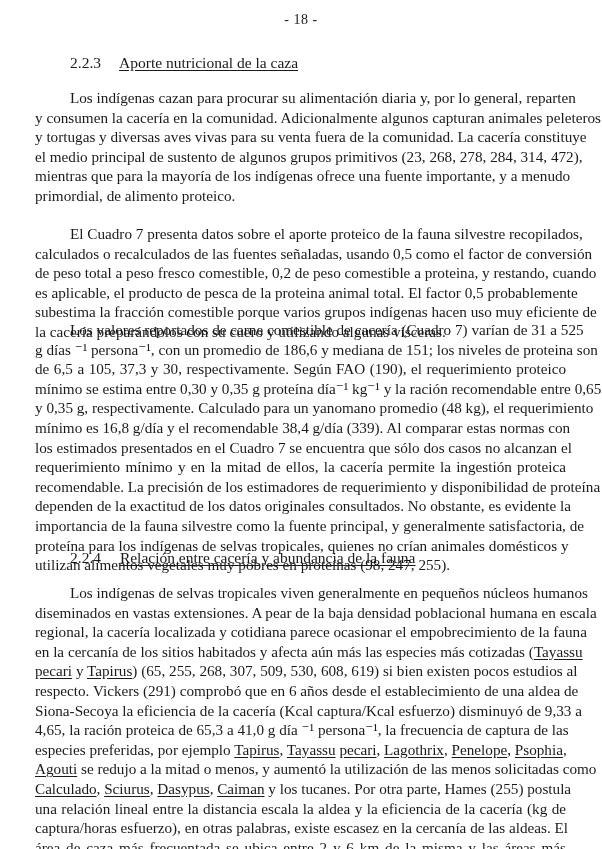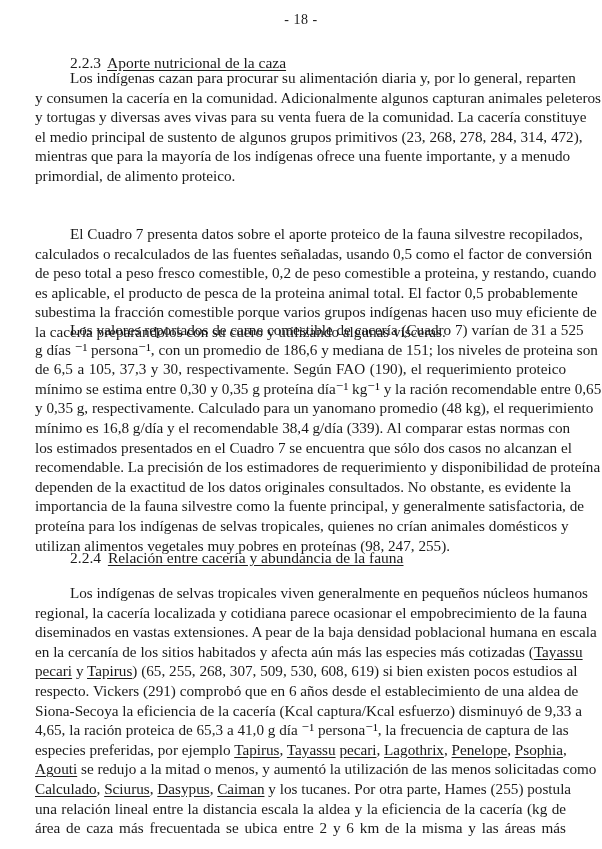--- a/index.html
+++ b/index.html
@@ -30,21 +30,21 @@
     font-size: 14px;
     letter-spacing: 0.5px;
   }
   .heading {
     position: absolute;
     left: 35px;
     font-size: 15.5px;
     line-height: 19px;
     white-space: nowrap;
   }
-  .heading .num { margin-right: 3px; }
+  .heading .num { margin-right: 15px; }
   .heading .title { text-decoration: underline; text-underline-offset: 2px; text-align: right; }
   .para {
     position: absolute;
     left: 0;
     width: 531px;
     font-size: 15.2px;
     line-height: 19.6px;
     text-align: justify;
     text-indent: 35px;
     margin: 0;
@@ -65,21 +65,21 @@
 
 <div class="page-number">- 18 -</div>
 
 <div class="page">
 
   <div class="heading" style="top:53px;">
     <span class="num">2.2.3</span>
     <span class="title">Aporte nutricional de la caza</span>
   </div>
 
-  <div class="para" style="top:68px;">
+  <div class="para" style="top:88px;">
     <span class="line first">Los indígenas cazan para procurar su alimentación diaria y, por lo general, reparten</span>
     <span class="line">y consumen la cacería en la comunidad.  Adicionalmente algunos capturan animales peleteros</span>
     <span class="line">y tortugas y diversas aves vivas para su venta fuera de la comunidad.  La cacería constituye</span>
     <span class="line">el medio principal de sustento de algunos grupos primitivos (23, 268, 278, 284, 314, 472),</span>
     <span class="line">mientras que para la mayoría de los indígenas ofrece una fuente importante, y a menudo</span>
     <span class="line last">primordial, de alimento proteico.</span>
   </div>
 
   <div class="para" style="top:224px;">
     <span class="line first">El Cuadro 7 presenta datos sobre el aporte proteico de la fauna silvestre recopilados,</span>
@@ -91,42 +91,44 @@
   </div>
 
   <div class="para" style="top:320px;">
     <span class="line first">Los valores reportados de carne comestible de cacería (Cuadro 7) varían de 31 a 525</span>
     <span class="line">g días ⁻¹ persona⁻¹, con un promedio de 186,6 y mediana de 151; los niveles de proteina son</span>
     <span class="line">de 6,5 a 105, 37,3 y 30, respectivamente.  Según FAO (190), el requerimiento proteico</span>
     <span class="line">mínimo se estima entre 0,30 y 0,35 g proteína día⁻¹ kg⁻¹ y la ración recomendable entre 0,65</span>
     <span class="line">y 0,35 g, respectivamente.  Calculado para un yanomano promedio (48 kg), el requerimiento</span>
     <span class="line">mínimo es 16,8 g/día y el recomendable 38,4 g/día (339).  Al comparar estas normas con</span>
     <span class="line">los estimados presentados en el Cuadro 7 se encuentra que sólo dos casos no alcanzan el</span>
+    <span class="line">requerimiento mínimo y en la mitad de ellos, la cacería permite la ingestión proteica</span>
     <span class="line">recomendable.  La precisión de los estimadores de requerimiento y disponibilidad de proteína</span>
     <span class="line">dependen de la exactitud de los datos originales consultados.  No obstante, es evidente la</span>
     <span class="line">importancia de la fauna silvestre como la fuente principal, y generalmente satisfactoria, de</span>
     <span class="line">proteína para los indígenas de selvas tropicales, quienes no crían animales domésticos y</span>
     <span class="line last">utilizan alimentos vegetales muy pobres en proteínas (98, 247, 255).</span>
   </div>
 
   <div class="heading" style="top:548px;">
     <span class="num">2.2.4</span>
     <span class="title">Relación entre cacería y abundancia de la fauna</span>
   </div>
 
   <div class="para" style="top:583px;" id="para-224">
     <span class="line first">Los indígenas de selvas tropicales viven generalmente en pequeños núcleos humanos</span>
+    <span class="line">diseminados en vastas extensiones.  A pear de la baja densidad poblacional humana en escala</span>
     <span class="line">regional, la cacería localizada y cotidiana parece ocasionar el empobrecimiento de la fauna</span>
-    <span class="line">diseminados en vastas extensiones.  A pear de la baja densidad poblacional humana en escala</span>
     <span class="line">en la cercanía de los sitios habitados y afecta aún más las especies más cotizadas (<span class="u">Tayassu</span></span>
     <span class="line"><span class="u">pecari</span> y <span class="u">Tapirus</span>) (65, 255, 268, 307, 509, 530, 608, 619) si bien existen pocos estudios al</span>
     <span class="line">respecto.  Vickers (291) comprobó que en 6 años desde el establecimiento de una aldea de</span>
     <span class="line">Siona-Secoya la eficiencia de la cacería (Kcal captura/Kcal esfuerzo) disminuyó de 9,33 a</span>
     <span class="line">4,65, la ración proteica de 65,3 a 41,0 g día ⁻¹ persona⁻¹, la frecuencia de captura de las</span>
     <span class="line">especies preferidas, por ejemplo <span class="u">Tapirus</span>, <span class="u">Tayassu</span> <span class="u">pecari</span>, <span class="u">Lagothrix</span>, <span class="u">Penelope</span>, <span class="u">Psophia</span>,</span>
     <span class="line"><span class="u">Agouti</span> se redujo a la mitad o menos, y aumentó la utilización de las menos solicitadas como</span>
     <span class="line"><span class="u">Calculado</span>, <span class="u">Sciurus</span>, <span class="u">Dasypus</span>, <span class="u">Caiman</span> y los tucanes.  Por otra parte, Hames (255) postula</span>
     <span class="line">una relación lineal entre la distancia escala la aldea y la eficiencia de la cacería (kg de</span>
+    <span class="line">captura/horas esfuerzo), en otras palabras, existe escasez en la cercanía de las aldeas.  El</span>
     <span class="line">área de caza más frecuentada se ubica entre 2 y 6 km de la misma y las áreas más</span>
 
   </div>
 
 </div>
 
 </body></html>

